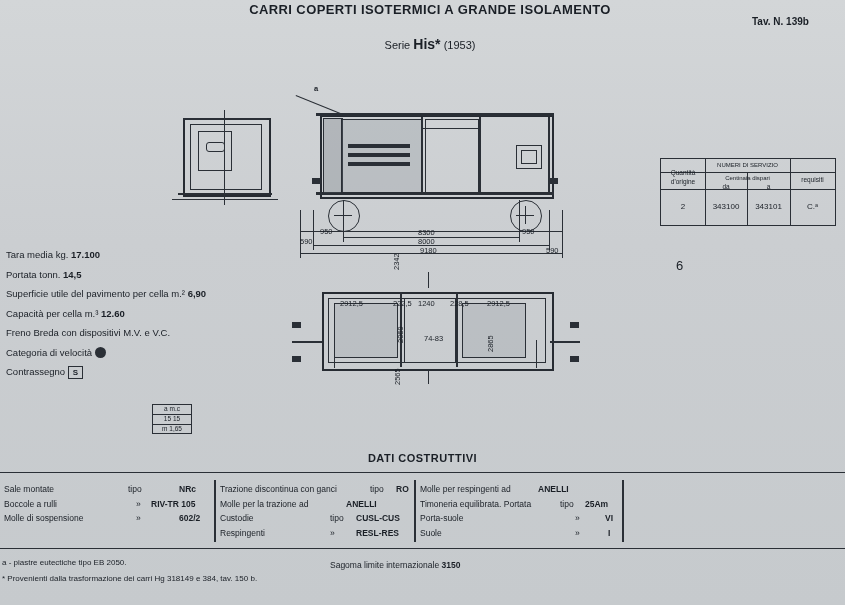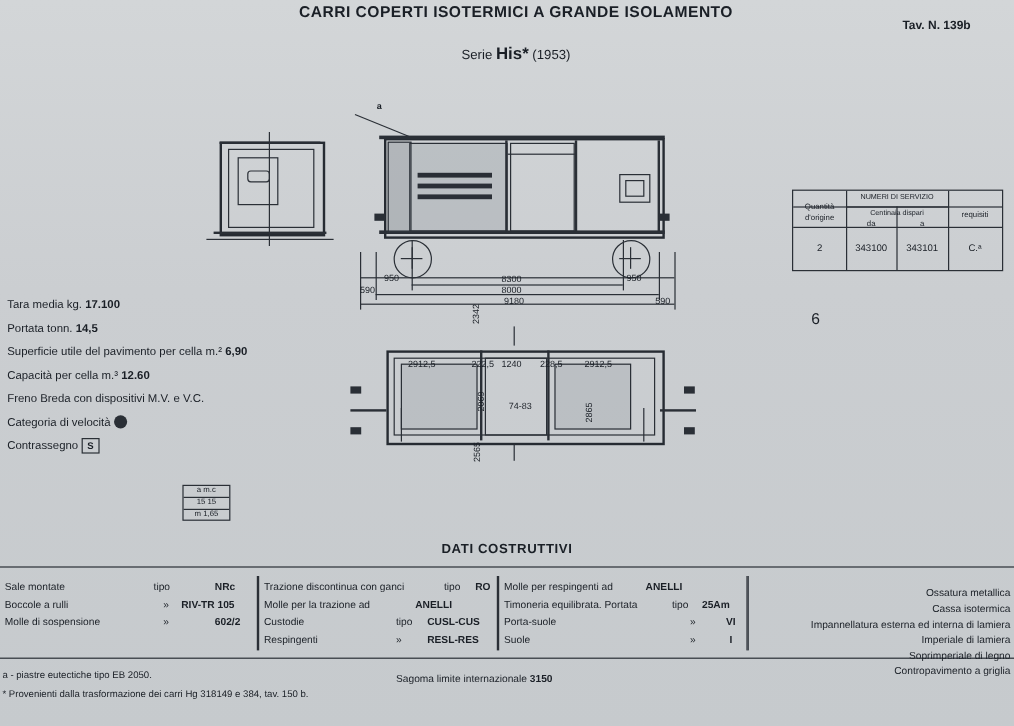--- a/index.html
+++ b/index.html
@@ -53,21 +53,21 @@
   }
   
   .tbl{
     position:absolute;left:660px;top:158px;width:174px;height:66px;
     border:1px solid #2a2f36;font-size:7px;
   }
   .tbl .cellline{position:absolute;background:#2a2f36;}
   .tbl .lbl{position:absolute;text-align:center;line-height:9px;}
   
   .dati-title{left:0;top:452px;width:845px;text-align:center;font-size:11px;font-weight:bold;letter-spacing:.5px;}
-  .dcol{position:absolute;font-size:8.5px;line-height:14.5px;text-align:right;}
+  .dcol{position:absolute;font-size:8.5px;line-height:14.5px;}
   .dcol .row{white-space:nowrap;position:relative;height:14.5px;}
   .dcol .nm{position:absolute;left:0;}
   .dcol .tp{position:absolute;}
   .dcol .vl{position:absolute;font-weight:bold;}
   .vsep{position:absolute;width:0;border-left:1px solid #2a2f36;border-right:1px solid #2a2f36;}
   .foot{position:absolute;font-size:8px;line-height:13px;}
   .sagoma{position:absolute;left:330px;top:560px;font-size:8.5px;}
   
   .annot{position:absolute;border:1px solid #2a2f36;font-size:6.5px;line-height:7.5px;text-align:center;}
 </style>
@@ -307,28 +307,20 @@
       <span class="tp" style="left:155px;">»</span>
       <span class="vl" style="left:185px;">VI</span>
     </div>
     <div class="row">
       <span class="nm">Suole</span>
       <span class="tp" style="left:155px;">»</span>
       <span class="vl" style="left:188px;">I</span>
     </div>
   </div>
 
-  <div class="dcol" style="left:628px;top:488px;width:214px;line-height:13px;">
-    <div>Ossatura metallica</div>
-    <div>Cassa isotermica</div>
-    <div>Impannellatura esterna ed interna di lamiera</div>
-    <div>Imperiale di lamiera</div>
-    <div>Soprimperiale di legno</div>
-    <div>Contropavimento a griglia</div>
-  </div>
 
   <div class="foot" style="left:2px;top:556px;">a - piastre eutectiche tipo EB 2050.</div>
   <div class="foot" style="left:2px;top:572px;">* Provenienti dalla trasformazione dei carri Hg 318149 e 384, tav. 150 b.</div>
 
   <div class="sagoma">
     <span>Sagoma limite internazionale</span>
     <span class="bold">3150</span>
   </div>
 
 </div>

